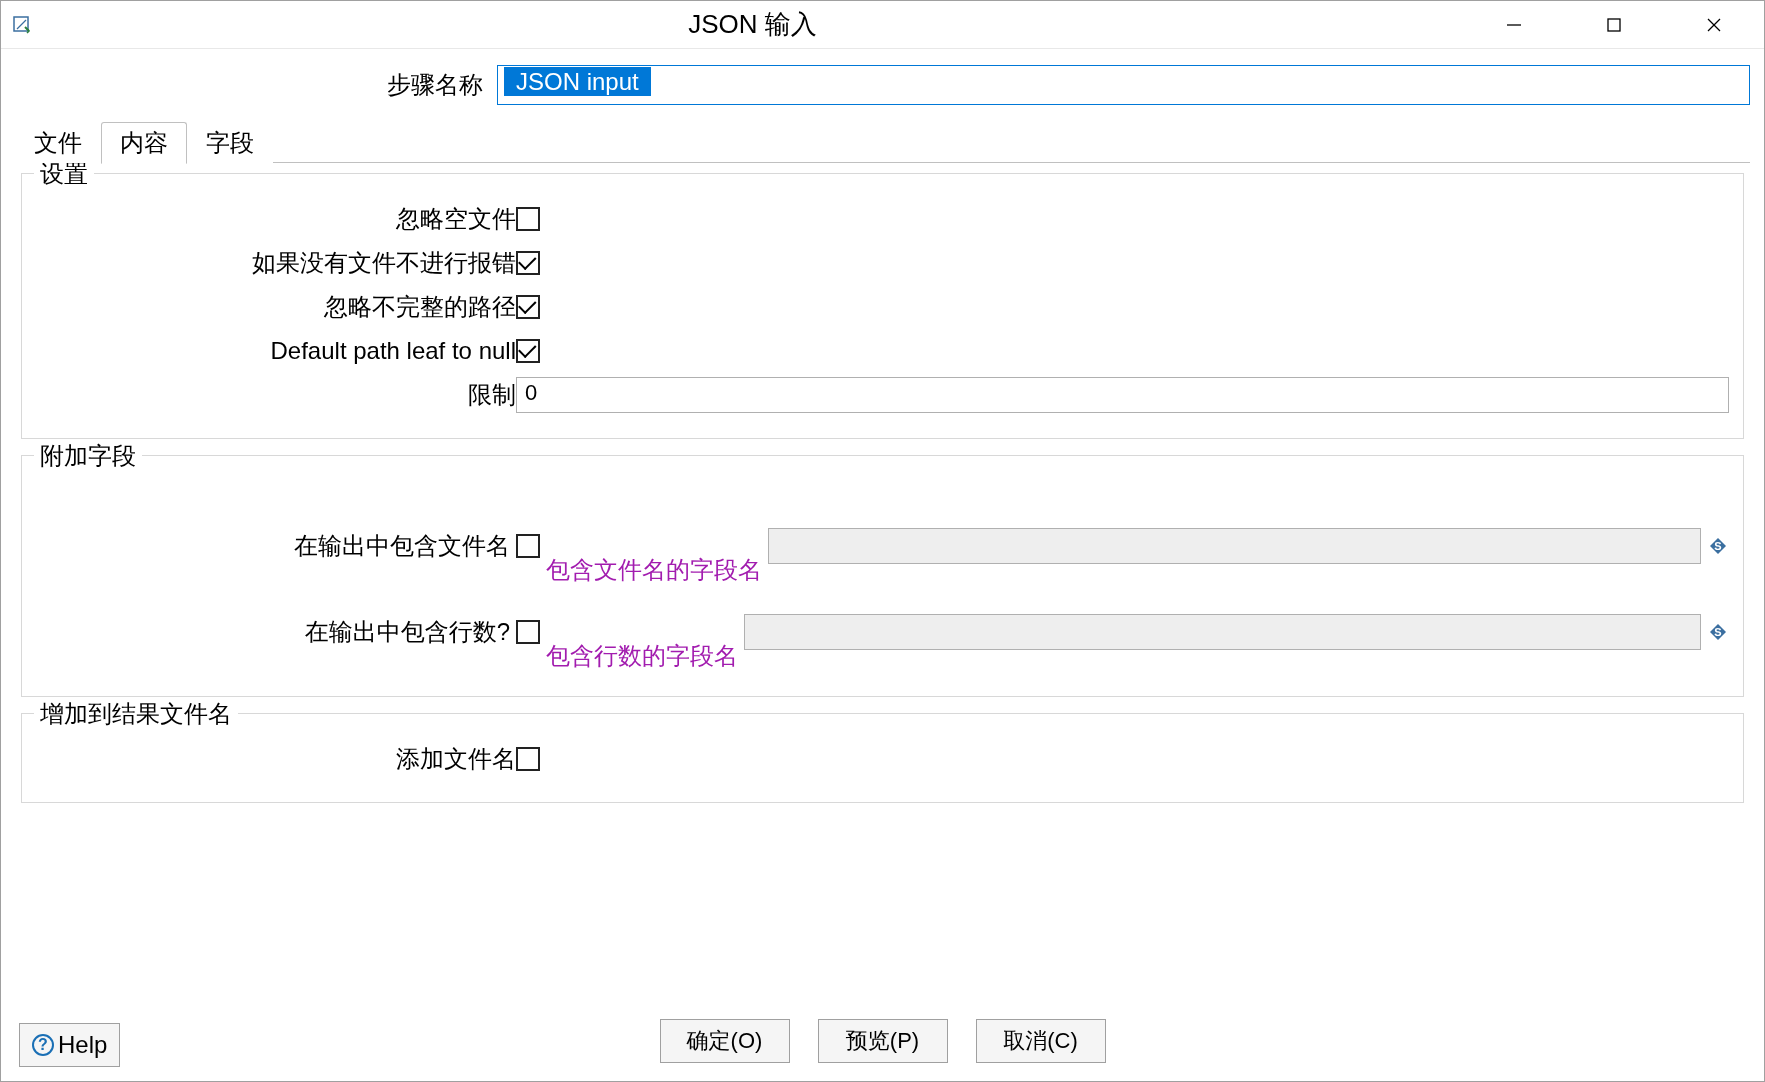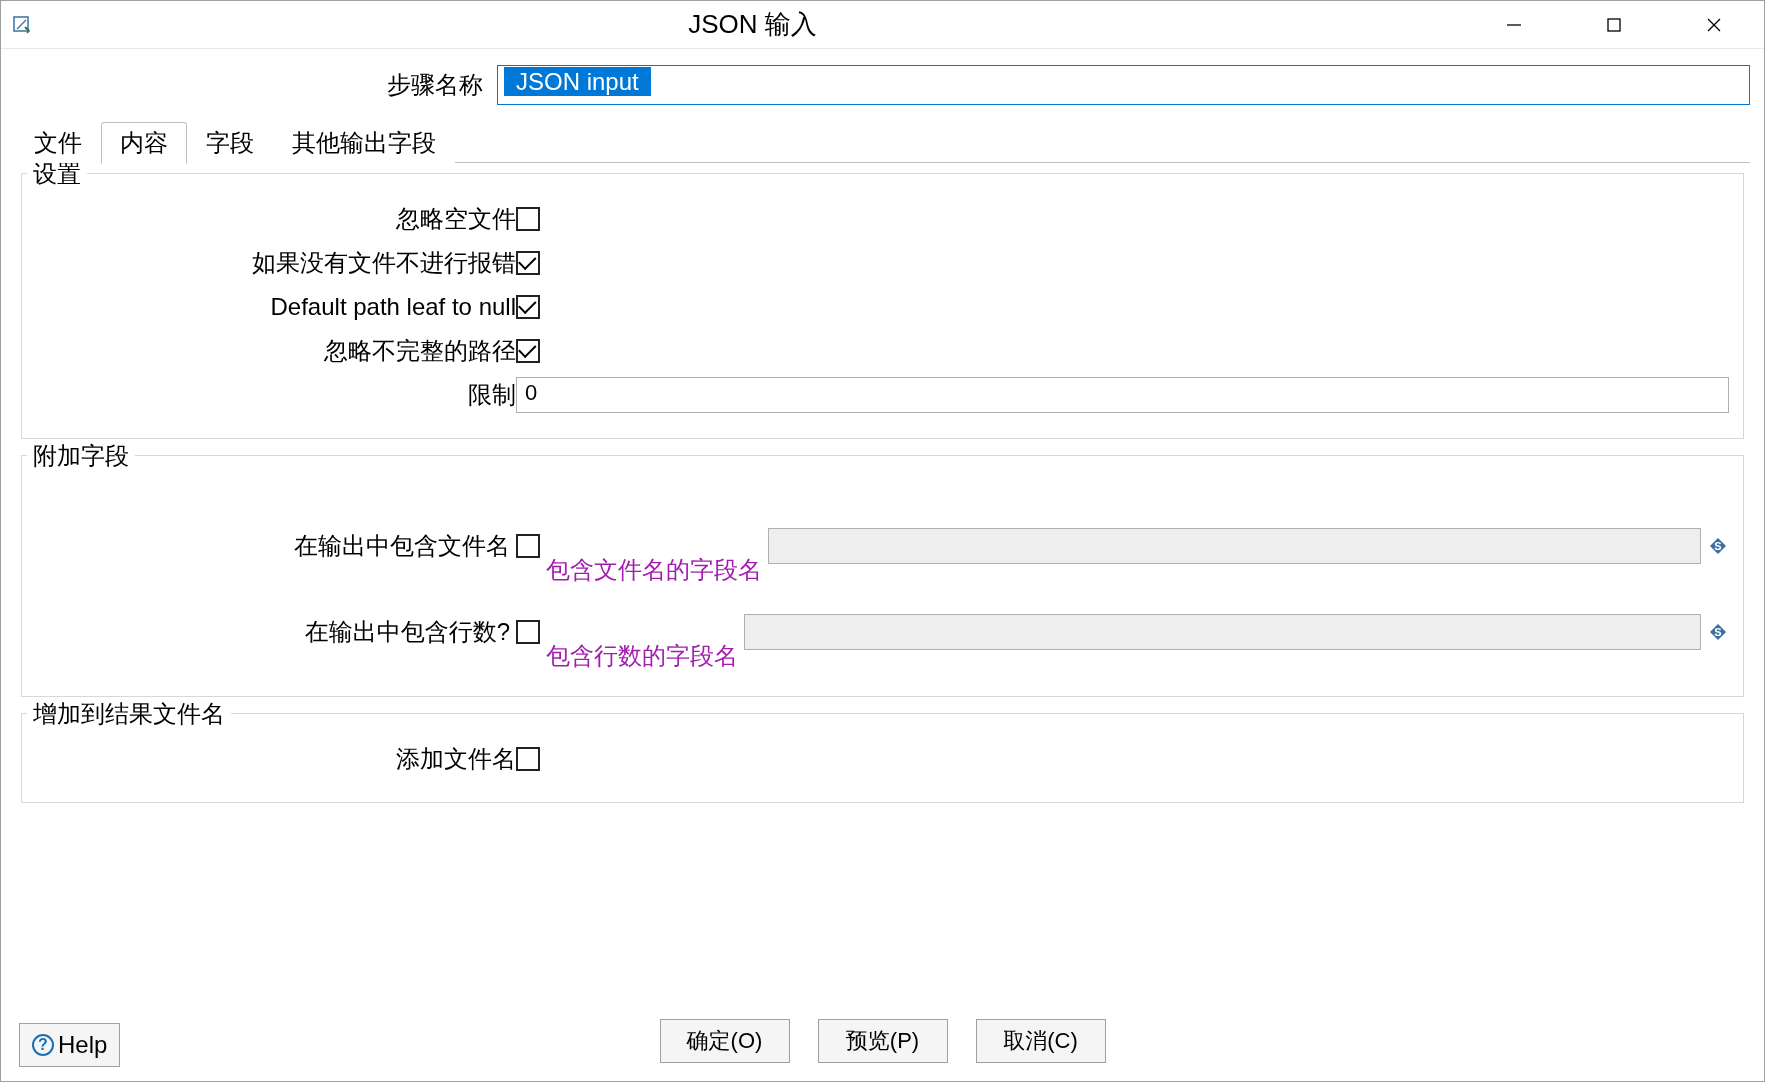--- a/index.html
+++ b/index.html
@@ -115,21 +115,21 @@
 
     .group {
       border: 1px solid #d8d8d8;
       margin-bottom: 16px;
       position: relative;
       padding: 20px 14px 18px 14px;
     }
     .group-title {
       position: absolute;
       top: -16px;
-      left: 5px;
+      left: 12px;
       background: #fff;
       padding: 0 6px;
       font-size: 24px;
     }
 
     .form-row {
       display: flex;
       align-items: center;
       margin: 6px 0;
       min-height: 38px;
@@ -270,46 +270,45 @@
     <div class="step-name-label">步骤名称</div>
     <div class="step-name-input">
       <span class="selected">JSON input</span>
     </div>
   </div>
 
   <div class="tabs-row">
     <div class="tab">文件</div>
     <div class="tab active">内容</div>
     <div class="tab">字段</div>
-    <div class="tab">其他输出字段</div>
     <div class="tab-divider"></div>
   </div>
 
   <div class="main-area">
 
     <div class="group">
       <div class="group-title">设置</div>
 
       <div class="form-row">
         <div class="form-label">忽略空文件</div>
         <span class="checkbox"></span>
       </div>
 
       <div class="form-row">
         <div class="form-label">如果没有文件不进行报错</div>
         <span class="checkbox checked"></span>
       </div>
 
       <div class="form-row">
+        <div class="form-label">忽略不完整的路径</div>
+        <span class="checkbox checked"></span>
+      </div>
+
+      <div class="form-row">
         <div class="form-label">Default path leaf to null</div>
-        <span class="checkbox checked"></span>
-      </div>
-
-      <div class="form-row">
-        <div class="form-label">忽略不完整的路径</div>
         <span class="checkbox checked"></span>
       </div>
 
       <div class="form-row">
         <div class="form-label">限制</div>
         <div class="text-input">0</div>
       </div>
     </div>
 
     <div class="group">

